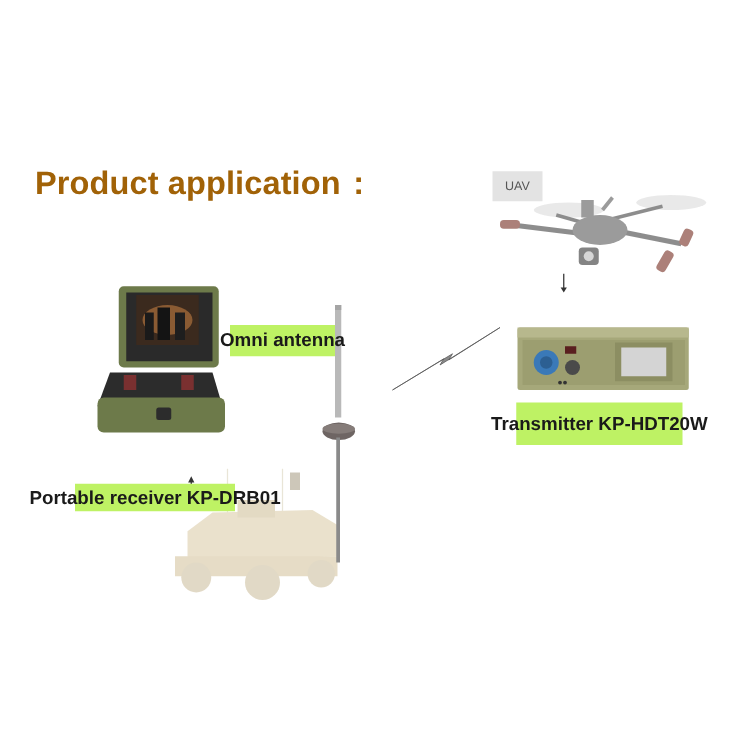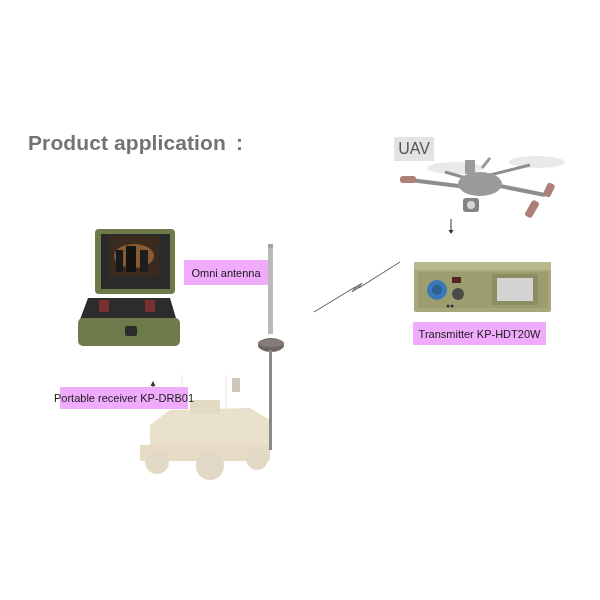--- a/index.html
+++ b/index.html
@@ -1,23 +1,23 @@
 <!DOCTYPE html>
 <html><head>
 <meta charset="utf-8">
 <style>
   html, body { margin:0; padding:0; background:#ffffff; }
   body { width:600px; height:600px; position:relative; overflow:hidden; font-family:"Liberation Sans", sans-serif; }
   .abs { position:absolute; }
-  .title { left:28px; top:131px; font-size:21px; font-weight:bold; color:#737373; letter-spacing:0.1px; white-space:nowrap; }
+  .title { left:28px; top:131px; font-size:26px; font-weight:bold; color:#a16207; letter-spacing:0.1px; white-space:nowrap; }
   .title .colon { margin-left:10px; }
-  .label { background:#f0abfc; color:#1a1a1a; font-weight:normal; font-size:11px; display:flex; align-items:center; justify-content:center; white-space:nowrap; }
-  .uav-label { left:394px; top:137px; width:40px; height:24px; font-size:16px; font-weight:normal; color:#555; background:#e3e3e3; }
+  .label { background:#bef264; color:#1a1a1a; font-weight:bold; font-size:15px; display:flex; align-items:center; justify-content:center; white-space:nowrap; }
+  .uav-label { left:394px; top:137px; width:40px; height:24px; font-size:10px; font-weight:normal; color:#555; background:#e3e3e3; }
   .omni-label { left:184px; top:260px; width:84px; height:25px; }
-  .tx-label { left:413px; top:322px; width:133px; height:23px; }
+  .tx-label { left:413px; top:322px; width:133px; height:34px; }
   .rx-label { left:60px; top:352px; width:128px; height:22px;margin-top:35px; }
   svg { position:absolute; left:0; top:0; }
 </style>
 </head>
 <body>
 
 <div class="abs title">
   <span>Product application</span><span class="colon">:</span>
 </div>
 

